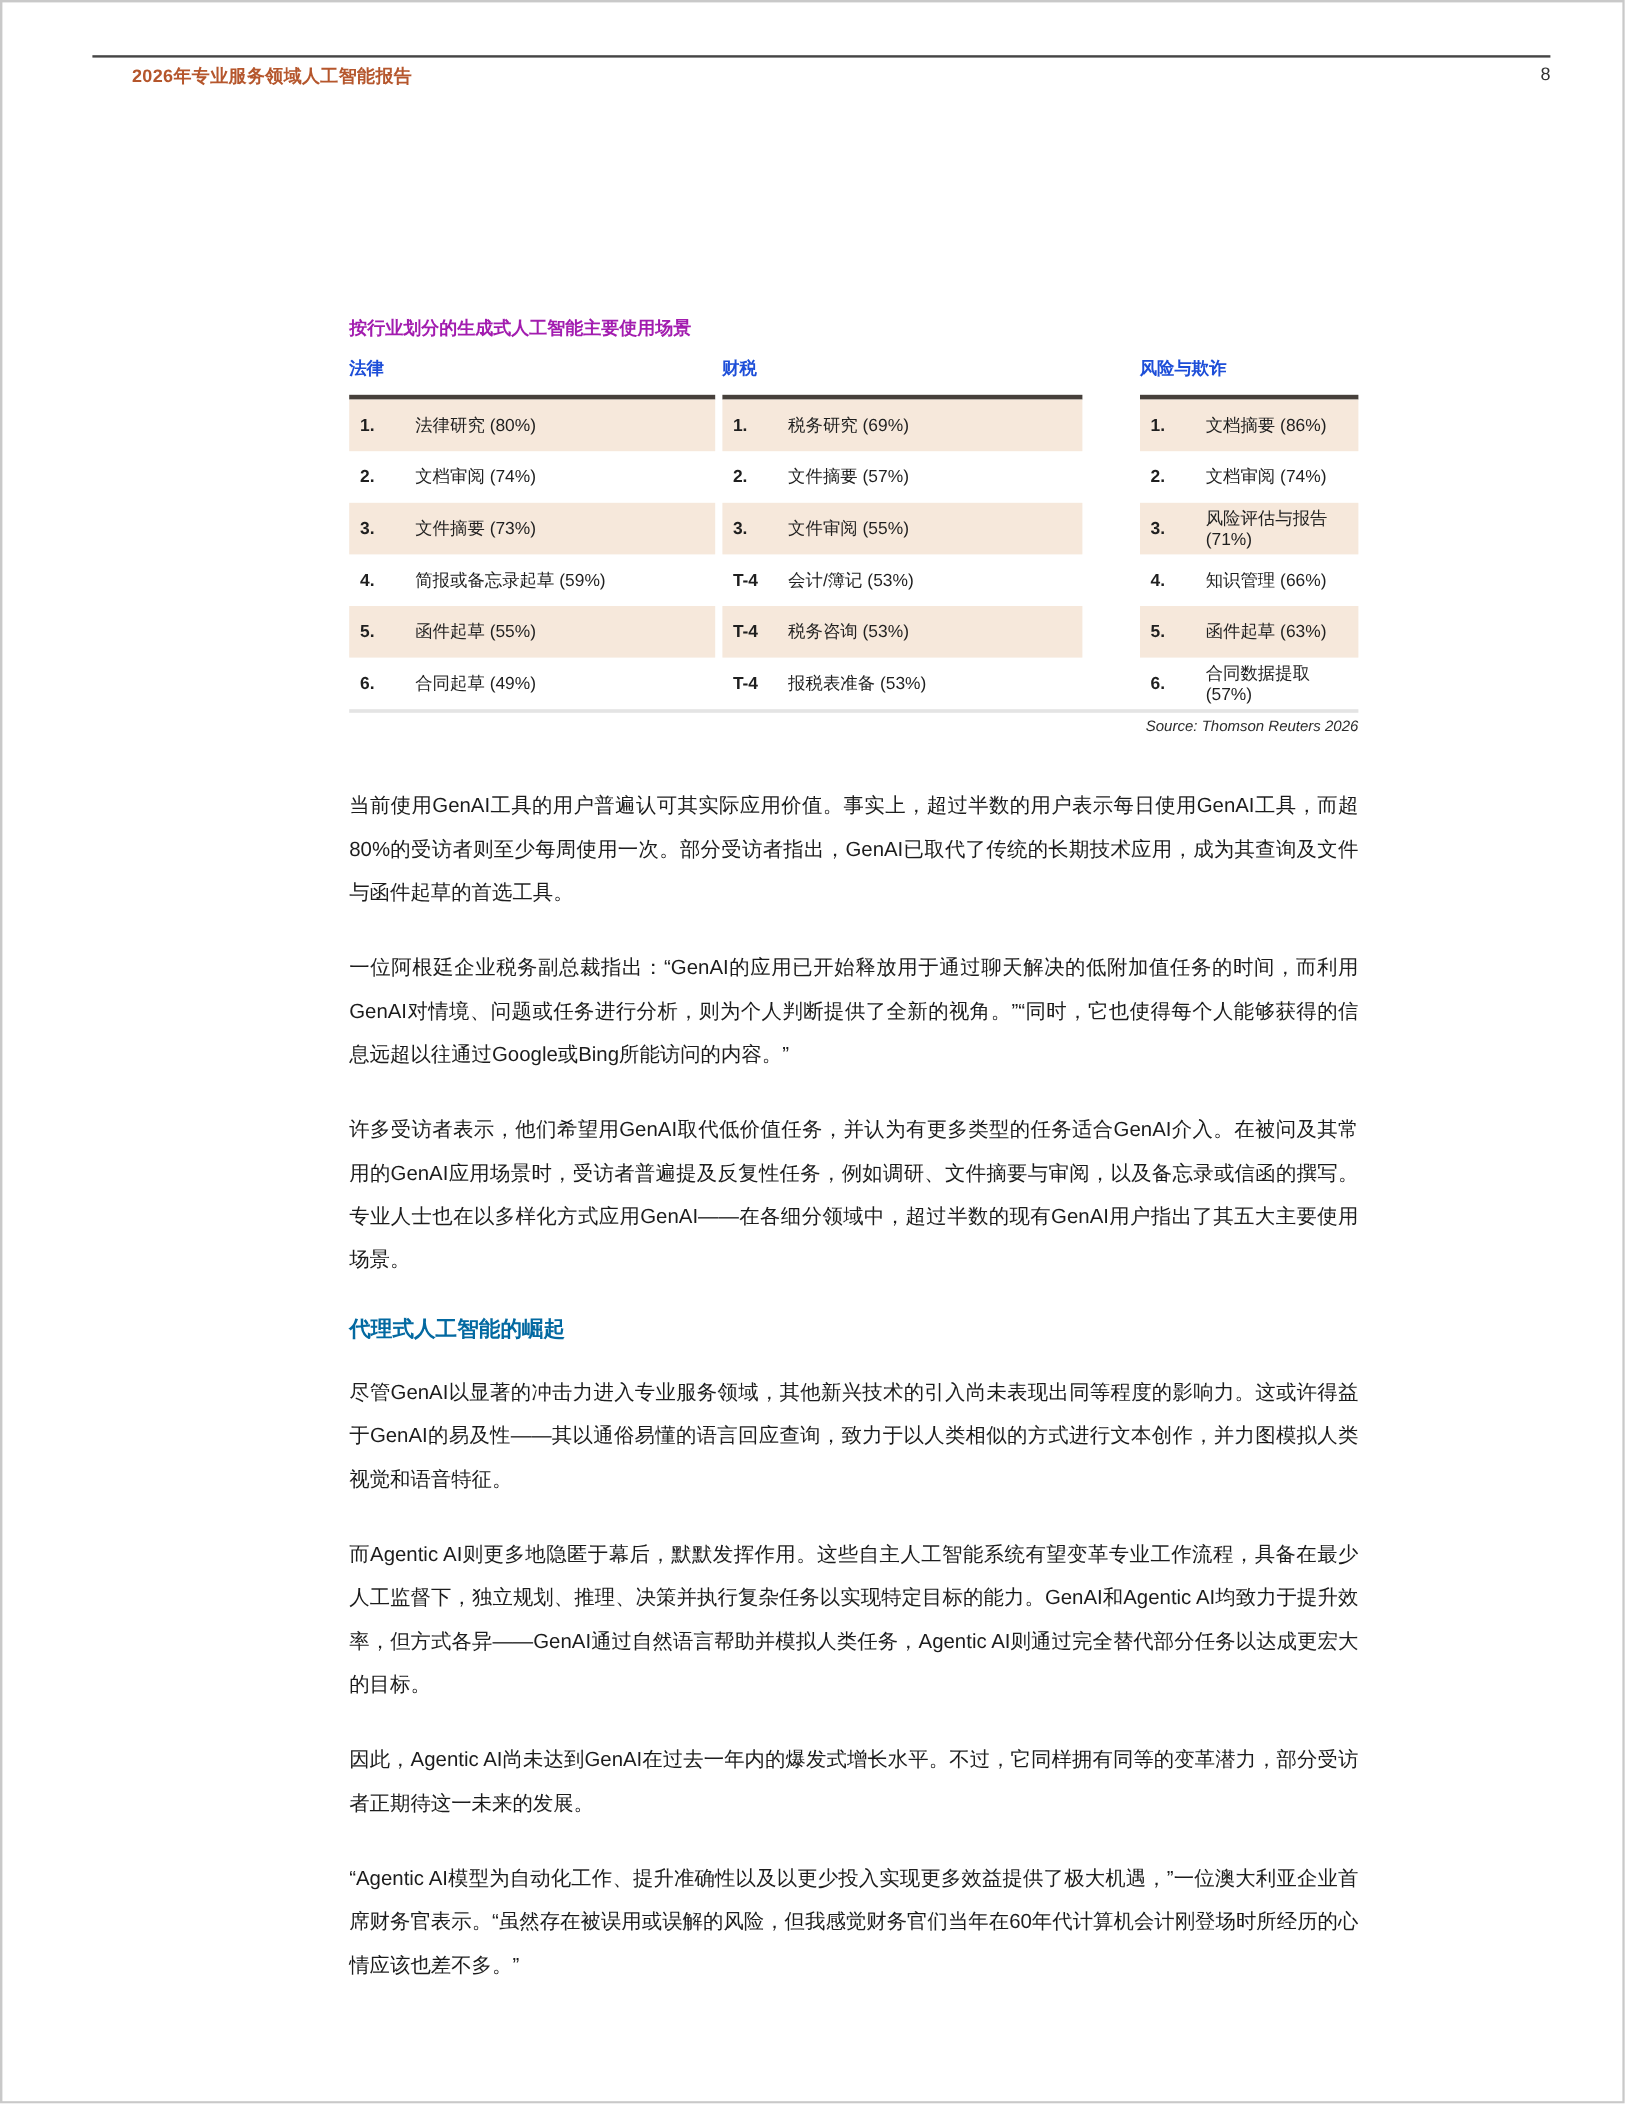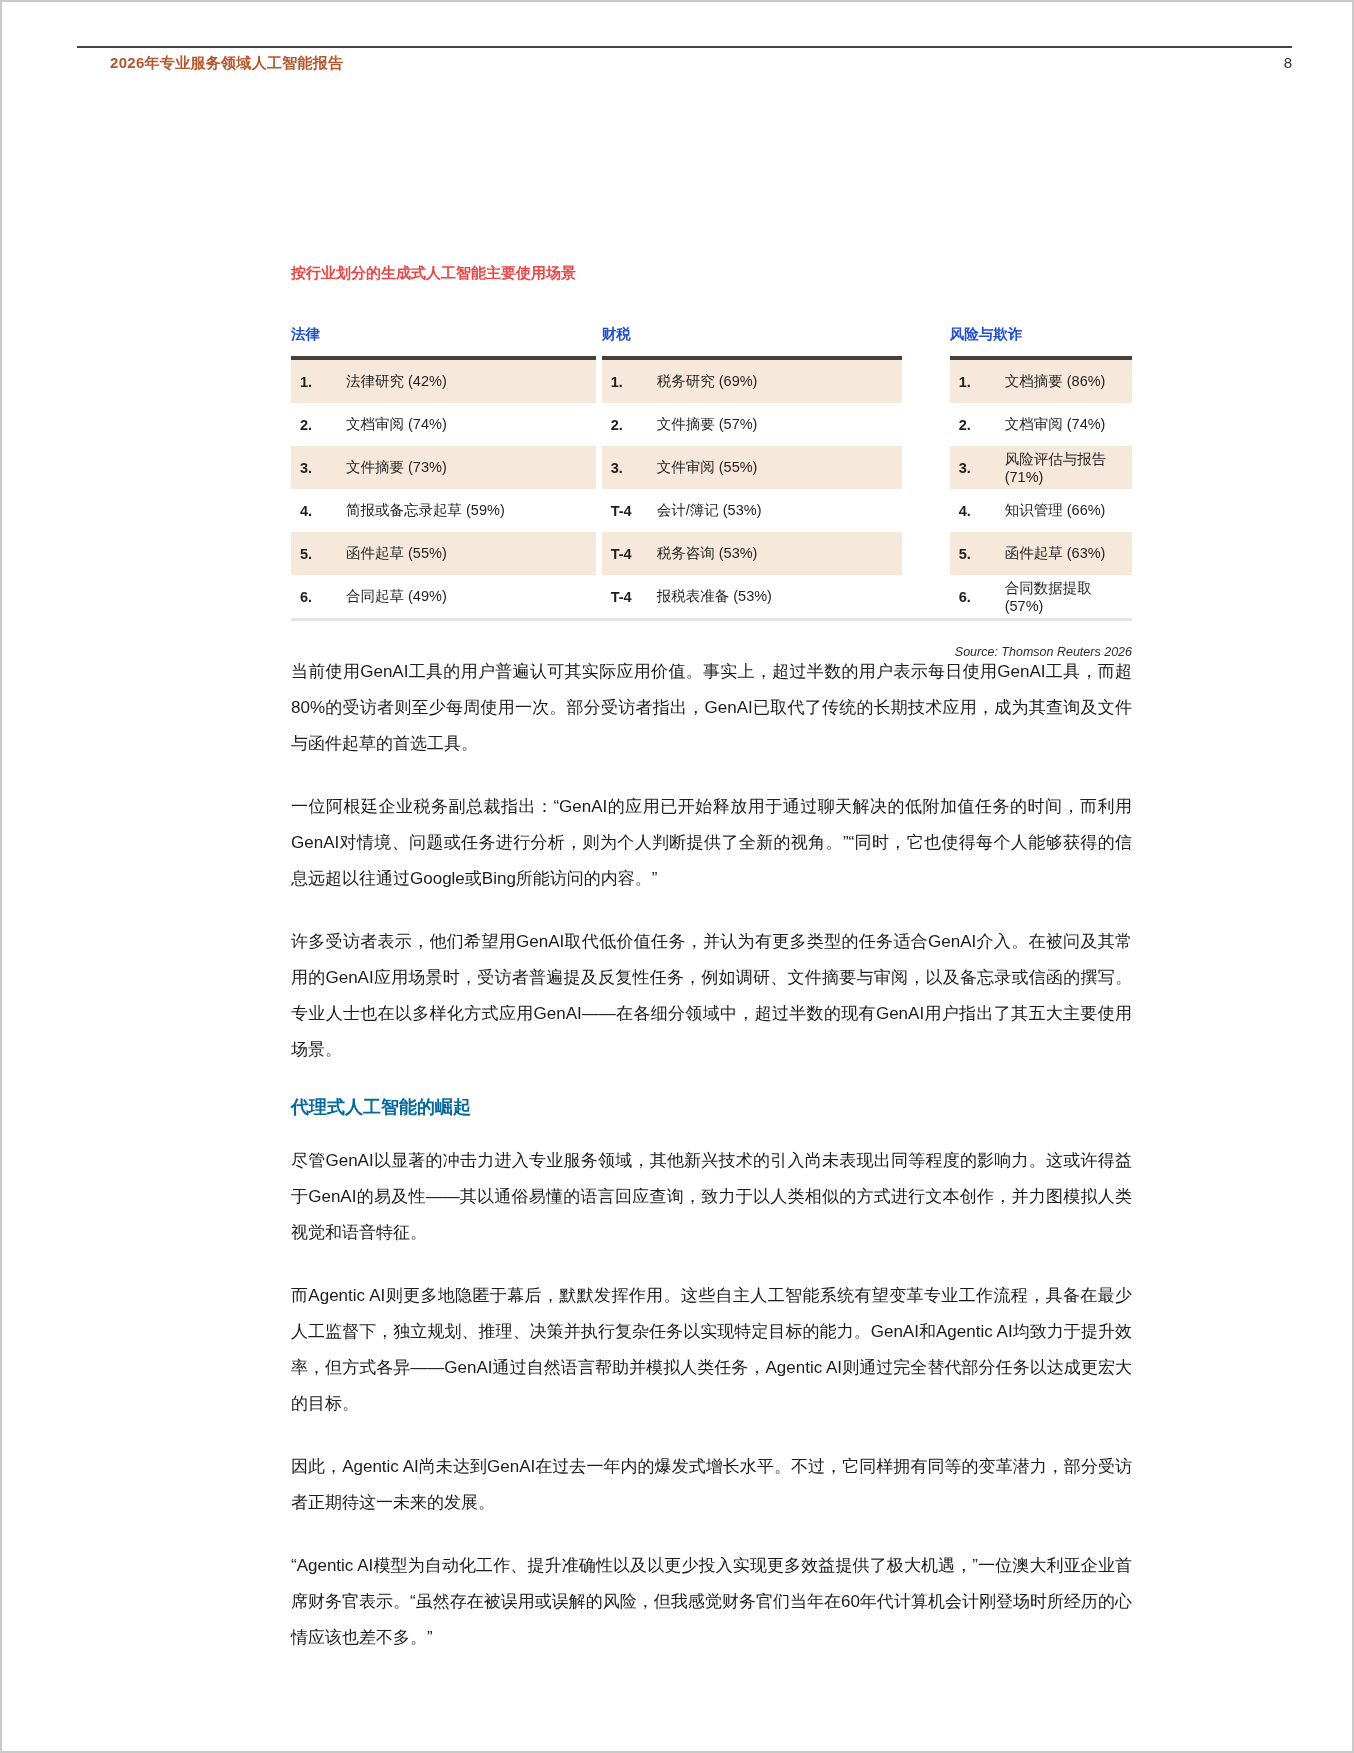--- a/index.html
+++ b/index.html
@@ -27,35 +27,35 @@
     display: flex; justify-content: space-between; align-items: flex-start; margin-left: 33px;
   }
   .header-title {
     font-size: 15px; font-weight: 600; letter-spacing: .3px;
     color: var(--header-accent, #b5562c);
   }
   .page-num { font-size: 15px; color: #333; }
 
   
   .table-block { position: absolute; left: 289px; top: 262px; width: 841px; }
-  .table-title { font-size: 15px; font-weight: bold; color: #ef4444; margin-bottom: 42px; }
+  .table-title { font-size: 15px; font-weight: bold; color: #a21caf; margin-bottom: 15px; }
   .cols { display: flex; gap: 6px; }
   .col-1 { width: 321px; } .col-2 { width: 316px; } .col-3 { width: 192px; margin-left: 42px; }
   .col-header { font-size: 14.5px; font-weight: bold; height: 22px; margin-bottom: 9px; color: #1d4ed8; }
   .col-rule { height: 4px; background: var(--table-rule, #46403b); }
   .trow {
     height: 43px; display: flex; align-items: center;
     font-size: 14.5px; color: #1f1f1f; padding-left: 9px;
   }
   .trow.peach { background: var(--accent-bg, #f6e8db); }
   .trow .rank { width: 46px; font-weight: bold; flex: 0 0 auto; }
   .trow .lbl { flex: 1; }
   .table-bottom-rule { height: 3px; background: #e4e4e4; }
   .source-line {
-    margin-top: 24px; text-align: right;
+    margin-top: 4px; text-align: right;
     font-size: 12.5px; font-style: italic; color: #2b2b2b;
   }
 
   
   .copy { position: absolute; left: 289px; top: 652px; width: 841px; }
   .copy p {
     font-size: 17px; line-height: 36px; text-align: justify;
     color: #1c1c1c; margin: 0 0 27px 0;
   }
   .copy h2 {
@@ -83,21 +83,21 @@
   <div class="table-block">
     <div class="table-title">按行业划分的生成式人工智能主要使用场景</div>
 
     <div class="cols">
 
       <div class="col-1">
         <div class="col-header">法律</div>
         <div class="col-rule"></div>
         <div class="trow peach">
           <span class="rank">1.</span>
-          <span class="lbl">法律研究 (42%)</span>
+          <span class="lbl">法律研究 (80%)</span>
         </div>
         <div class="trow">
           <span class="rank">2.</span>
           <span class="lbl">文档审阅 (74%)</span>
         </div>
         <div class="trow peach">
           <span class="rank">3.</span>
           <span class="lbl">文件摘要 (73%)</span>
         </div>
         <div class="trow">

